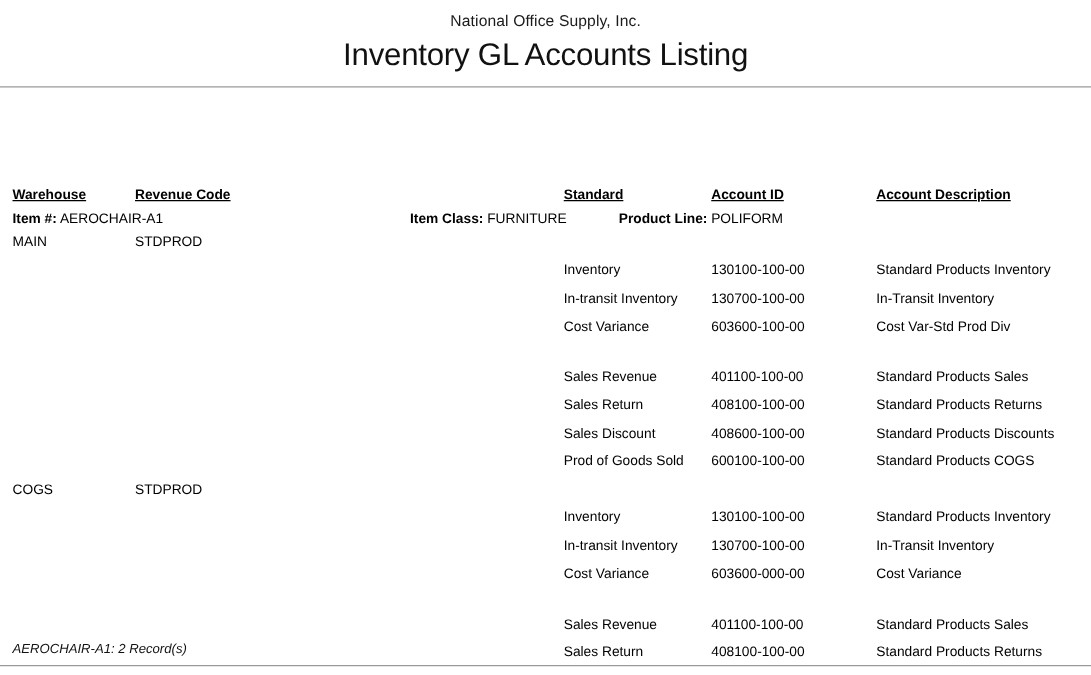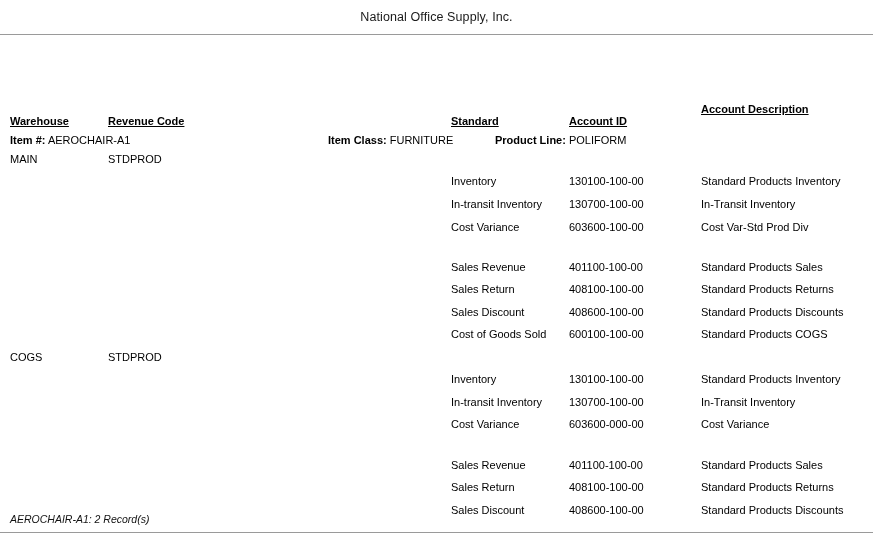--- a/index.html
+++ b/index.html
@@ -78,29 +78,30 @@
   .c-account   { left: 451px; }
   .c-acctid    { left: 569px; }
   .c-acctdesc  { left: 701px; }
 </style>
 </head>
 <body>
 
 <div class="page">
 
   <div class="company">National Office Supply, Inc.</div>
+  <div class="report-title">Inventory GL Accounts Listing</div>
   <div class="rule"></div>
 
   <div class="grid">
 
     <div class="cell hdr c-warehouse" style="top:80px;">Warehouse</div>
     <div class="cell hdr c-revcode" style="top:80px;">Revenue Code</div>
     <div class="cell hdr c-account" style="top:80px;">Standard</div>
     <div class="cell hdr c-acctid" style="top:80px;">Account ID</div>
-    <div class="cell hdr c-acctdesc" style="top:68px;">Account Description</div>
+    <div class="cell hdr c-acctdesc" style="top:80px;">Account Description</div>
 
     <div class="cell c-warehouse" style="top:99px;">
       <span class="lbl-bold">Item #:</span>
       <span>AEROCHAIR-A1</span>
     </div>
     <div class="cell c-itemclass" style="top:99px;padding-left:48px;">
       <span class="lbl-bold">Item Class:</span>
       <span>FURNITURE</span>
     </div>
     <div class="cell c-account" style="top:99px;margin-left:44px;">
@@ -128,21 +129,21 @@
     <div class="cell c-acctdesc" style="top:226px;">Standard Products Sales</div>
 
     <div class="cell c-account" style="top:248px;">Sales Return</div>
     <div class="cell c-acctid" style="top:248px;">408100-100-00</div>
     <div class="cell c-acctdesc" style="top:248px;">Standard Products Returns</div>
 
     <div class="cell c-account" style="top:271px;">Sales Discount</div>
     <div class="cell c-acctid" style="top:271px;">408600-100-00</div>
     <div class="cell c-acctdesc" style="top:271px;">Standard Products Discounts</div>
 
-    <div class="cell c-account" style="top:293px;">Cost of Goods Sold</div>
+    <div class="cell c-account" style="top:293px;">Prod of Goods Sold</div>
     <div class="cell c-acctid" style="top:293px;">600100-100-00</div>
     <div class="cell c-acctdesc" style="top:293px;">Standard Products COGS</div>
 
     <div class="cell c-warehouse" style="top:316px;">COGS</div>
     <div class="cell c-revcode" style="top:316px;">STDPROD</div>
 
     <div class="cell c-account" style="top:338px;">Inventory</div>
     <div class="cell c-acctid" style="top:338px;">130100-100-00</div>
     <div class="cell c-acctdesc" style="top:338px;">Standard Products Inventory</div>
 

